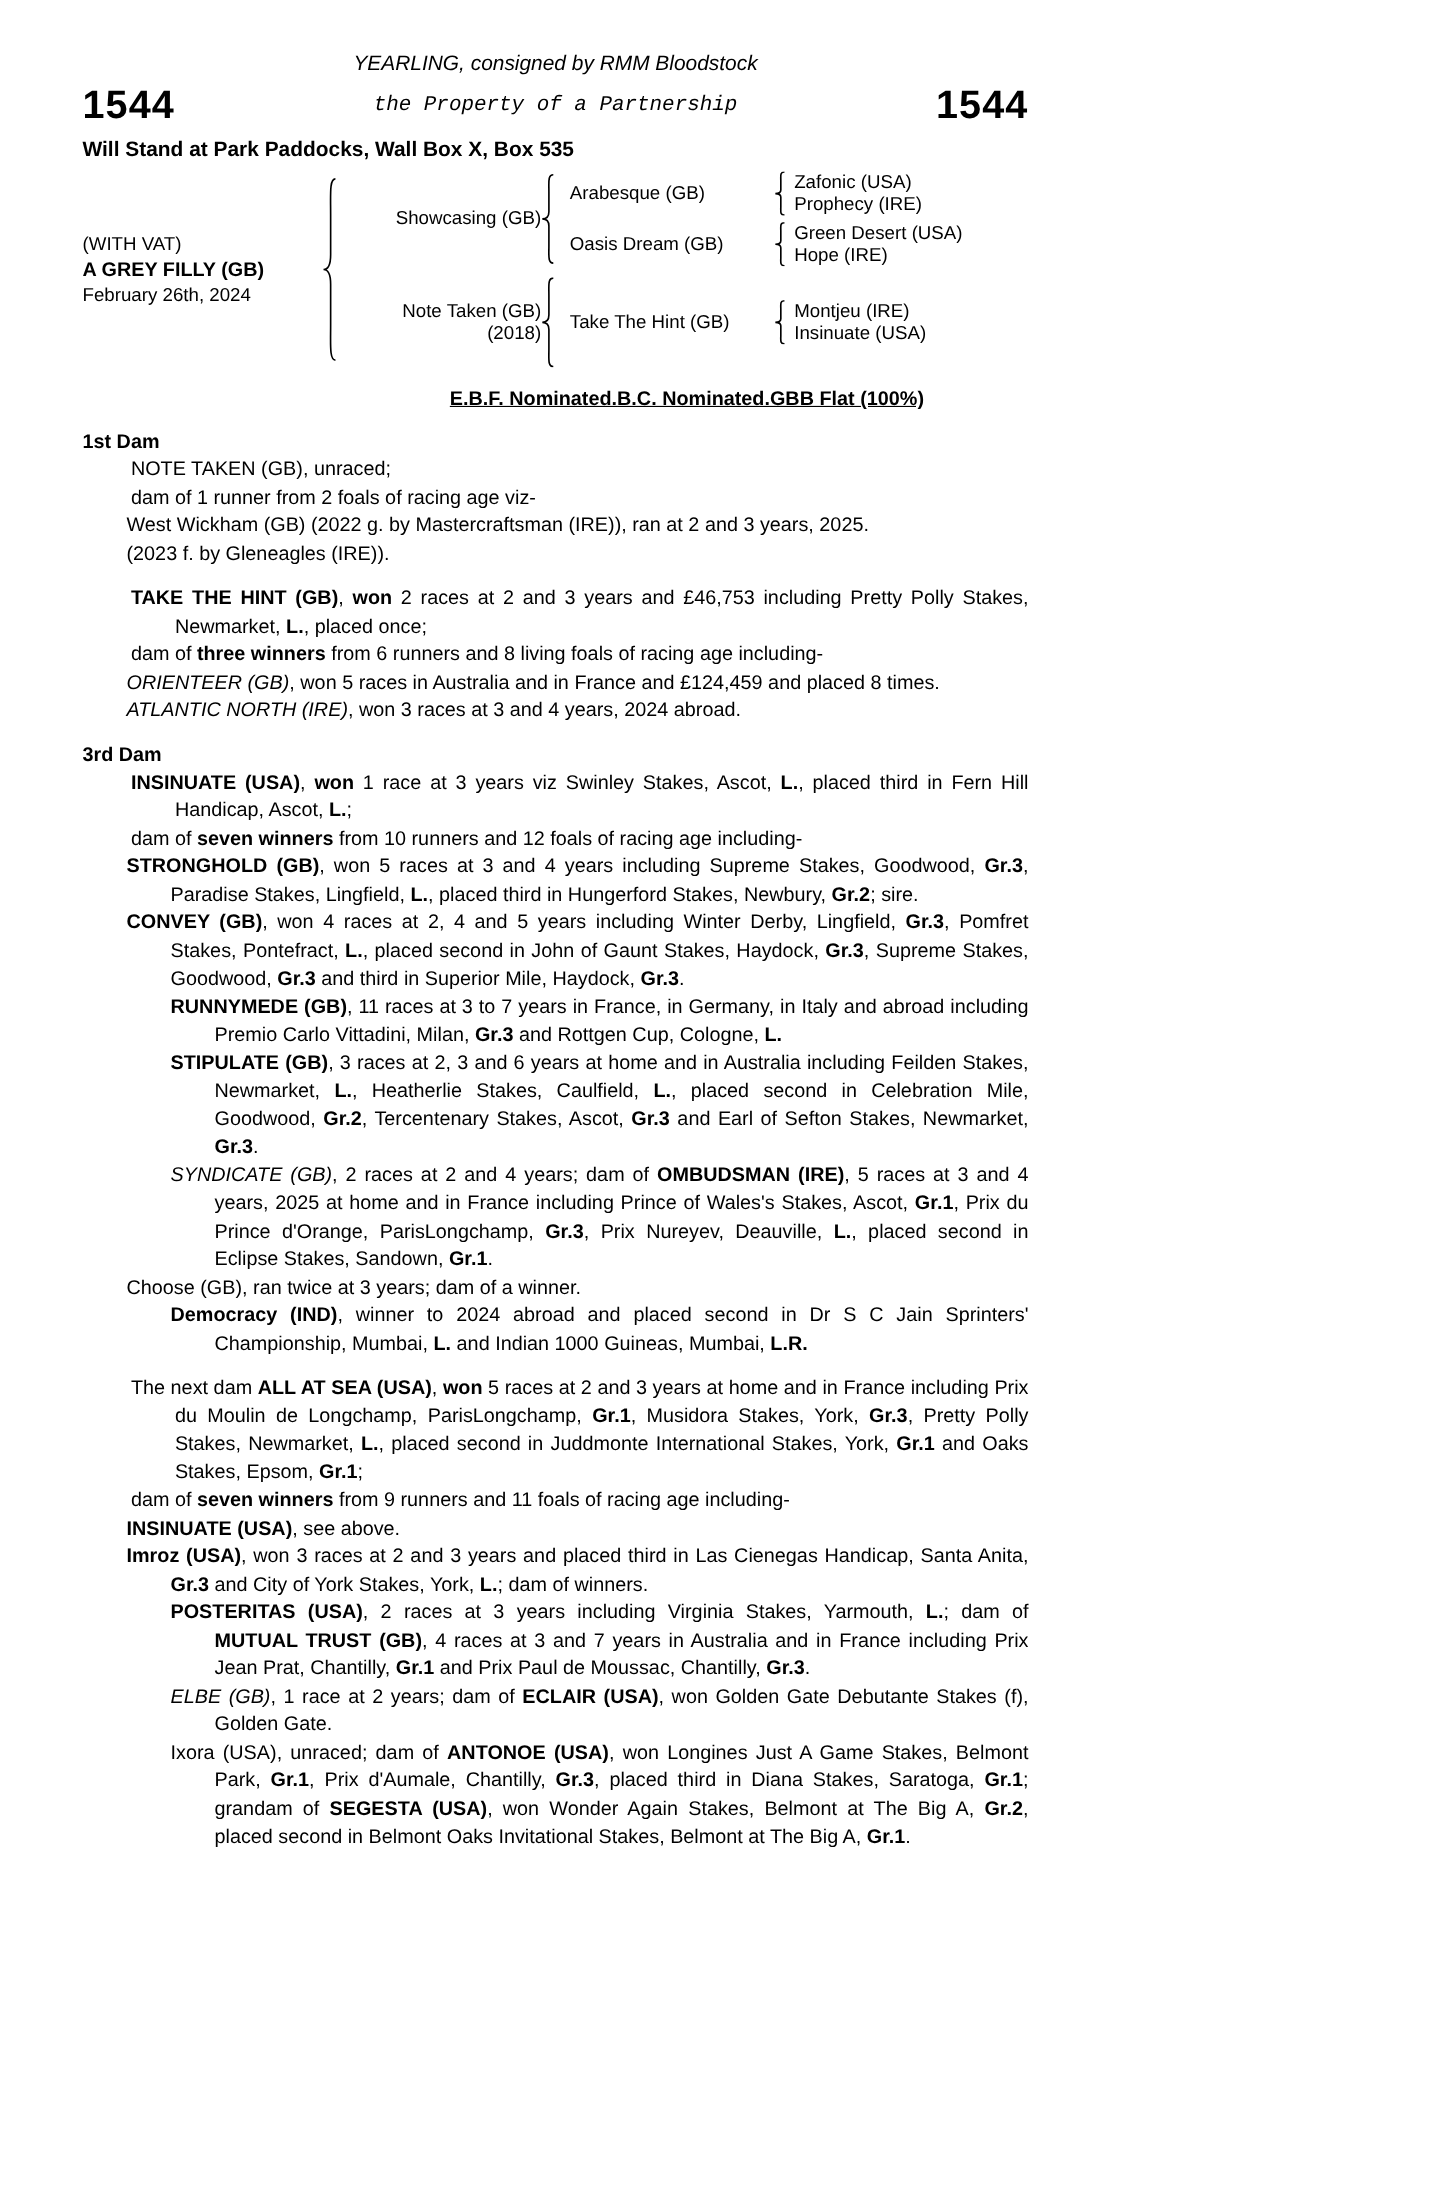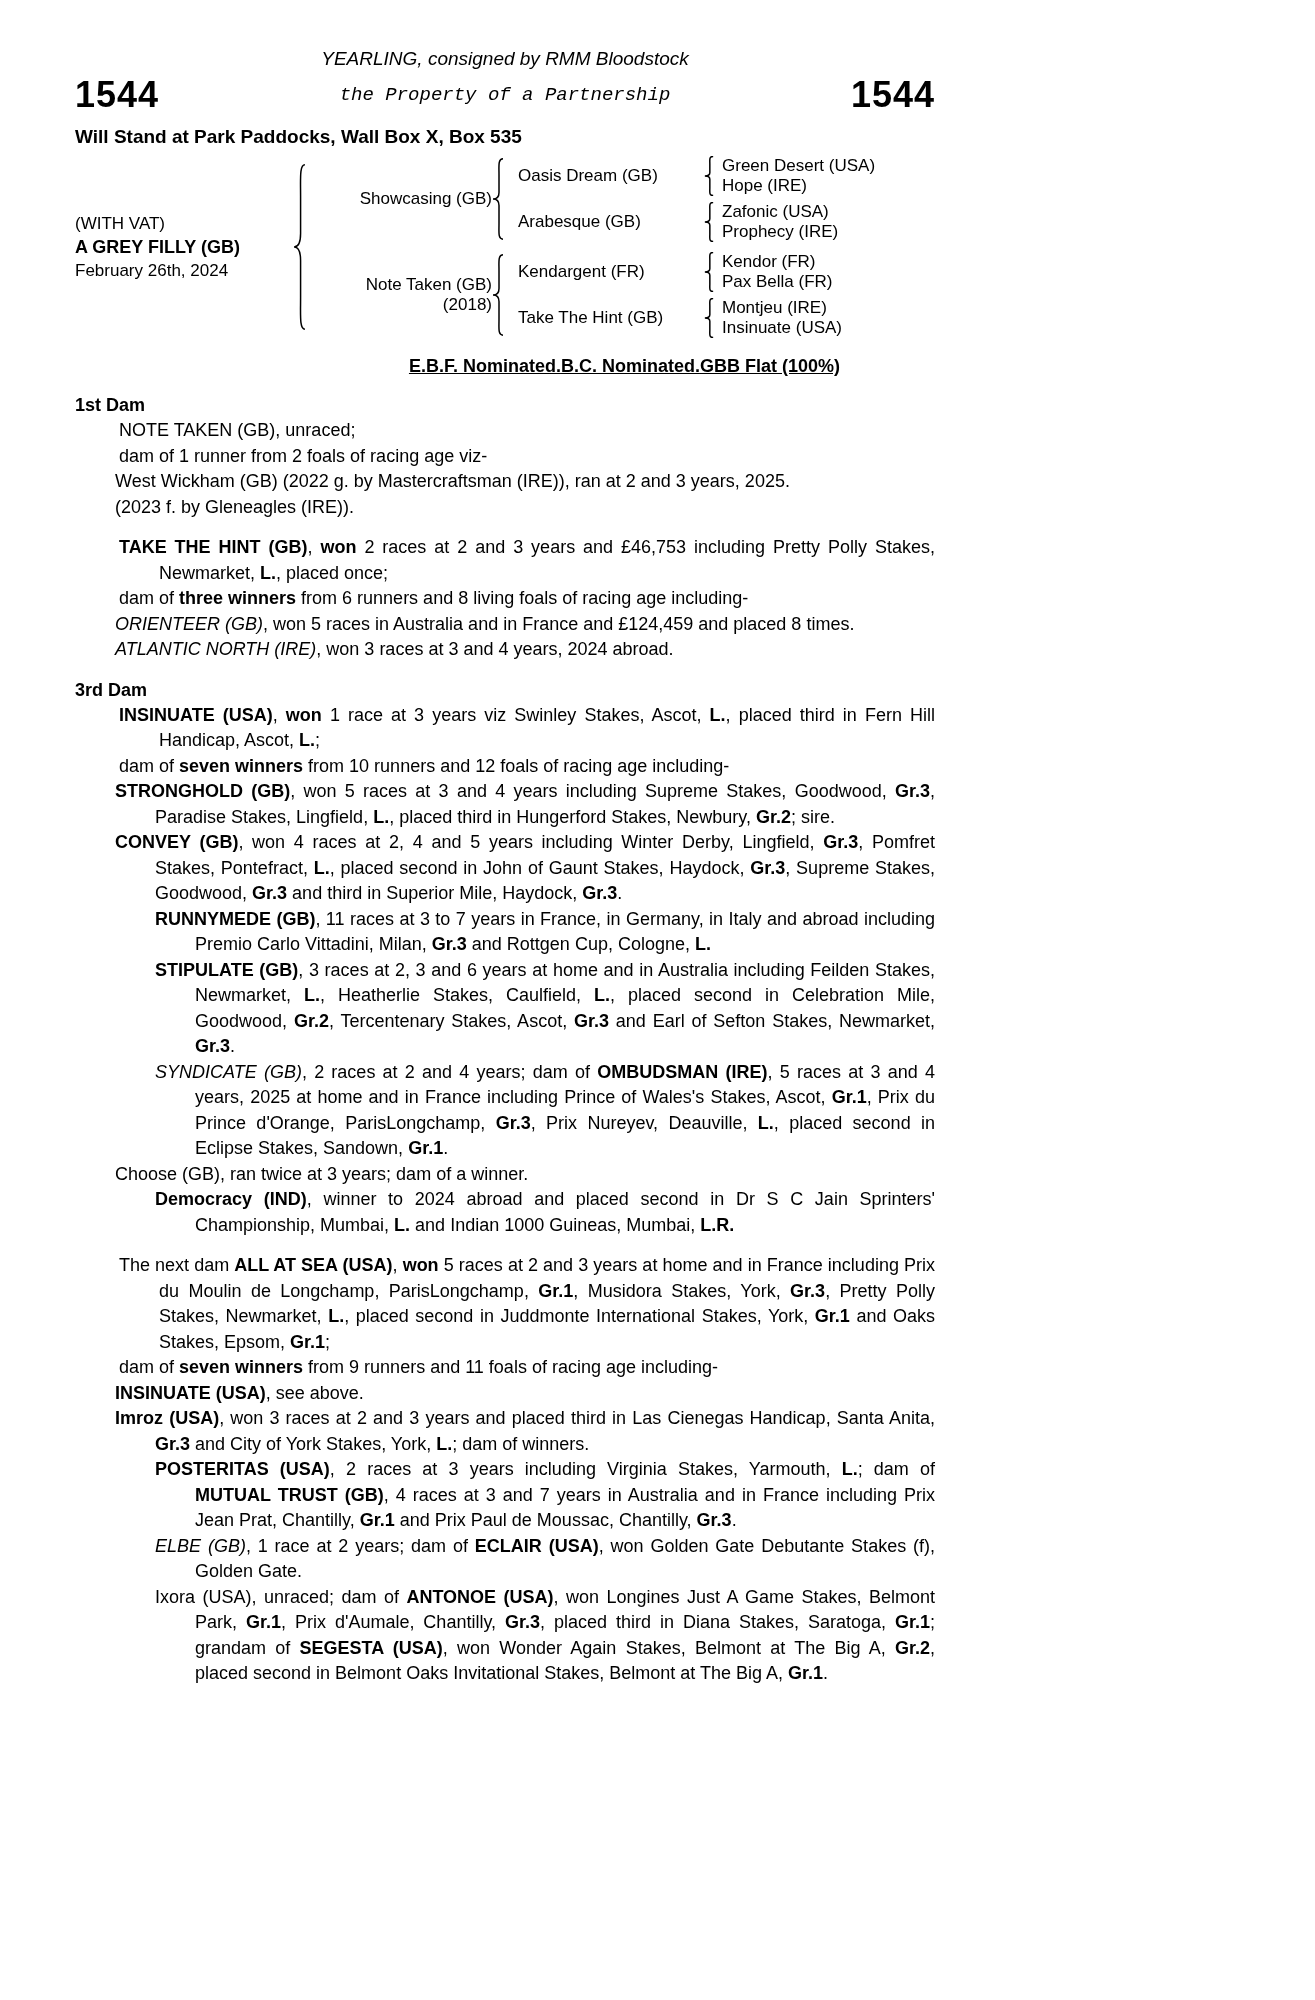--- a/index.html
+++ b/index.html
@@ -81,61 +81,51 @@
       <div class="ped-half">
         <div class="ped-plabel">
           <div>Showcasing (GB)</div>
           <div></div>
         </div>
         <svg class="brace brace-md" viewBox="0 0 12 100" preserveAspectRatio="none">
             <path d="M11 1 C6 1 7 9 7 20 L7 42 C7 48 4 50 1 50 C4 50 7 52 7 58 L7 80 C7 91 6 99 11 99" fill="none" stroke="#000" stroke-width="1.5" vector-effect="non-scaling-stroke"></path>
           </svg>
         <div class="ped-pairs">
           <div class="ped-gp-row">
+            <div class="ped-gplabel">Arabesque (GB)</div>
+            <svg class="brace brace-sm" viewBox="0 0 12 100" preserveAspectRatio="none">
+                <path d="M11 1 C6 1 7 9 7 20 L7 42 C7 48 4 50 1 50 C4 50 7 52 7 58 L7 80 C7 91 6 99 11 99" fill="none" stroke="#000" stroke-width="1.5" vector-effect="non-scaling-stroke"></path>
+              </svg>
+            <div class="ped-gp-pair">
+              <div>Zafonic (USA)</div>
+              <div>Prophecy (IRE)</div>
+            </div>
+          </div>
+          <div class="ped-gp-row">
             <div class="ped-gplabel">Oasis Dream (GB)</div>
             <svg class="brace brace-sm" viewBox="0 0 12 100" preserveAspectRatio="none">
                 <path d="M11 1 C6 1 7 9 7 20 L7 42 C7 48 4 50 1 50 C4 50 7 52 7 58 L7 80 C7 91 6 99 11 99" fill="none" stroke="#000" stroke-width="1.5" vector-effect="non-scaling-stroke"></path>
               </svg>
             <div class="ped-gp-pair">
               <div>Green Desert (USA)</div>
               <div>Hope (IRE)</div>
-            </div>
-          </div>
-          <div class="ped-gp-row">
-            <div class="ped-gplabel">Arabesque (GB)</div>
-            <svg class="brace brace-sm" viewBox="0 0 12 100" preserveAspectRatio="none">
-                <path d="M11 1 C6 1 7 9 7 20 L7 42 C7 48 4 50 1 50 C4 50 7 52 7 58 L7 80 C7 91 6 99 11 99" fill="none" stroke="#000" stroke-width="1.5" vector-effect="non-scaling-stroke"></path>
-              </svg>
-            <div class="ped-gp-pair">
-              <div>Zafonic (USA)</div>
-              <div>Prophecy (IRE)</div>
             </div>
           </div>
         </div>
       </div>
 
       <div class="ped-half">
         <div class="ped-plabel">
           <div>Note Taken (GB)</div>
           <div>(2018)</div>
         </div>
         <svg class="brace brace-md" viewBox="0 0 12 100" preserveAspectRatio="none">
             <path d="M11 1 C6 1 7 9 7 20 L7 42 C7 48 4 50 1 50 C4 50 7 52 7 58 L7 80 C7 91 6 99 11 99" fill="none" stroke="#000" stroke-width="1.5" vector-effect="non-scaling-stroke"></path>
           </svg>
         <div class="ped-pairs">
-          <div class="ped-gp-row">
-            <div class="ped-gplabel">Kendargent (FR)</div>
-            <svg class="brace brace-sm" viewBox="0 0 12 100" preserveAspectRatio="none">
-                <path d="M11 1 C6 1 7 9 7 20 L7 42 C7 48 4 50 1 50 C4 50 7 52 7 58 L7 80 C7 91 6 99 11 99" fill="none" stroke="#000" stroke-width="1.5" vector-effect="non-scaling-stroke"></path>
-              </svg>
-            <div class="ped-gp-pair">
-              <div>Kendor (FR)</div>
-              <div>Pax Bella (FR)</div>
-            </div>
-          </div>
           <div class="ped-gp-row">
             <div class="ped-gplabel">Take The Hint (GB)</div>
             <svg class="brace brace-sm" viewBox="0 0 12 100" preserveAspectRatio="none">
                 <path d="M11 1 C6 1 7 9 7 20 L7 42 C7 48 4 50 1 50 C4 50 7 52 7 58 L7 80 C7 91 6 99 11 99" fill="none" stroke="#000" stroke-width="1.5" vector-effect="non-scaling-stroke"></path>
               </svg>
             <div class="ped-gp-pair">
               <div>Montjeu (IRE)</div>
               <div>Insinuate (USA)</div>
             </div>
           </div>

